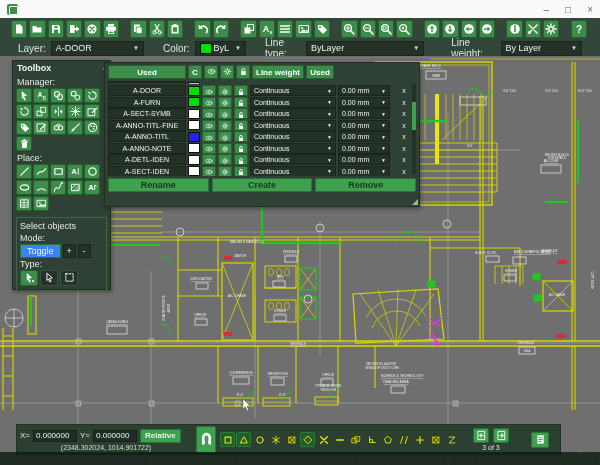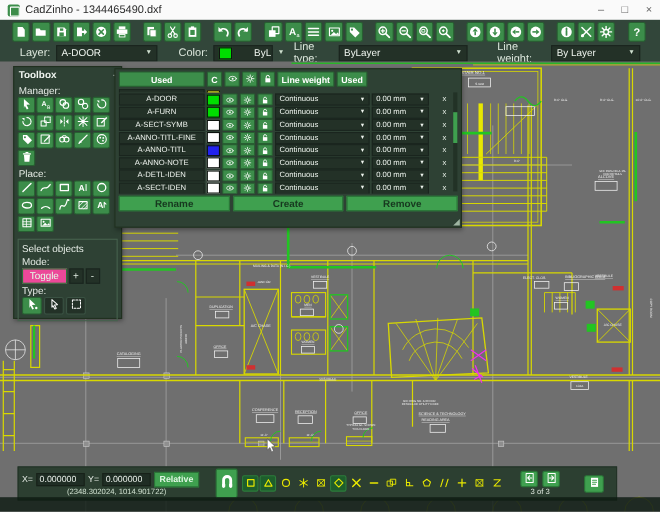--- a/index.html
+++ b/index.html
@@ -26,21 +26,21 @@
   .panel{position:absolute;background:#2e4134;border:1px solid #20301f;box-shadow:1px 2px 4px rgba(0,0,0,.35);color:#e6ece6;}
   .ptitle{height:12px;display:flex;align-items:center;justify-content:space-between;padding:1px 4px;font-size:9px;font-weight:bold;color:#f0f5f0;}
   
   #toolbox{left:12px;top:4px;width:97px;height:228px;}
   #toolbox .sec{font-size:9px;padding:2px 4px 1px;color:#e6ece6;}
   .tools{display:flex;flex-wrap:wrap;gap:1px;padding:0 3px;}
   .tool{width:14px;height:13px;background:#3c8d4a;border:1px solid #275f31;border-radius:2px;display:flex;align-items:center;justify-content:center;color:#fff;}
   #selbox{margin:6px 3px 0;border:1px solid #46624e;padding:2px 3px 5px;}
   #selbox .lbl{font-size:9px;padding:1px 0;}
   #mode-row{display:flex;gap:2px;align-items:center;}
-  #toggle-btn{background:#ec4899;color:#e4ffe9;font-size:9px;border:1px solid #2a7337;padding:0 6px;height:12px;display:flex;align-items:center;}
+  #toggle-btn{background:#3b82f6;color:#e4ffe9;font-size:9px;border:1px solid #2a7337;padding:0 6px;height:12px;display:flex;align-items:center;}
   .pm{width:11px;height:12px;background:#233127;border:1px solid #1a251e;color:#dfe9df;font-size:9px;display:flex;align-items:center;justify-content:center;}
   #type-row{display:flex;gap:2px;}
   .typebtn{width:16px;height:14px;border-radius:2px;display:flex;align-items:center;justify-content:center;color:#fff;background:#233127;border:1px solid #3a5243;}
   .typebtn.active{background:#3c8d4a;border-color:#275f31;}
   
   #lm{left:104px;top:6px;width:314px;height:143px;}
   #lm-head{display:flex;gap:2px;padding:2px 3px 1px;align-items:center;}
   .hbtn{background:#3c8d4a;border:1px solid #275f31;color:#fff;font-size:8px;font-weight:bold;height:12px;display:flex;align-items:center;justify-content:center;border-radius:1px;}
   #lm-list{position:relative;height:95px;overflow:hidden;margin:1px 3px 0;}
   .lrow{display:flex;gap:2px;align-items:center;height:11px;margin-bottom:0.5px;}
@@ -70,21 +70,20 @@
   .navbtn{width:14px;height:13px;background:#3fa04f;border:1px solid #2a7337;border-radius:2px;display:flex;align-items:center;justify-content:center;color:#fff;}
   #page-label{font-size:7px;color:#dfe9df;margin-top:1px;}
   #script-btn{width:16px;height:14px;background:#3fa04f;border:1px solid #2a7337;border-radius:2px;margin-left:22px;display:flex;align-items:center;justify-content:center;color:#fff;}
   #dim-strip{position:absolute;left:0;bottom:0;width:600px;height:13px;background:rgba(14,27,18,.82);}
 </style>
 </head>
 <body>
 
 <div id="titlebar">
   <span id="app-icon"></span>
-  <span>CadZinho - 1344465490.dxf</span>
   <div id="win-btns">
     <span>–</span>
     <span>□</span>
     <span>×</span>
   </div>
 </div>
 
 <div id="tb1">
     <div class="tbtn">
       <span>
@@ -338,21 +337,21 @@
   </div>
 
 <div id="tb2">
   <span>Layer:</span>
   <div class="dd" style="width:100px">
     <span>A-DOOR</span>
       <span class="arr">▼</span>
   </div>
   <span style="margin-left:14px">Color:</span>
   <div class="dd" style="width:44px">
-    <span style="display:flex;align-items:center;gap:20px">
+    <span style="display:flex;align-items:center;gap:2px">
         <span class="swatch" id="cur-color-swatch" style="background: rgb(0, 221, 0);"></span>
         <span>ByL</span>
       </span>
       <span class="arr">▼</span>
   </div>
   <span style="margin-left:14px">Line type:</span>
   <div class="dd" style="width:130px">
     <span>ByLayer</span>
       <span class="arr">▼</span>
   </div>

